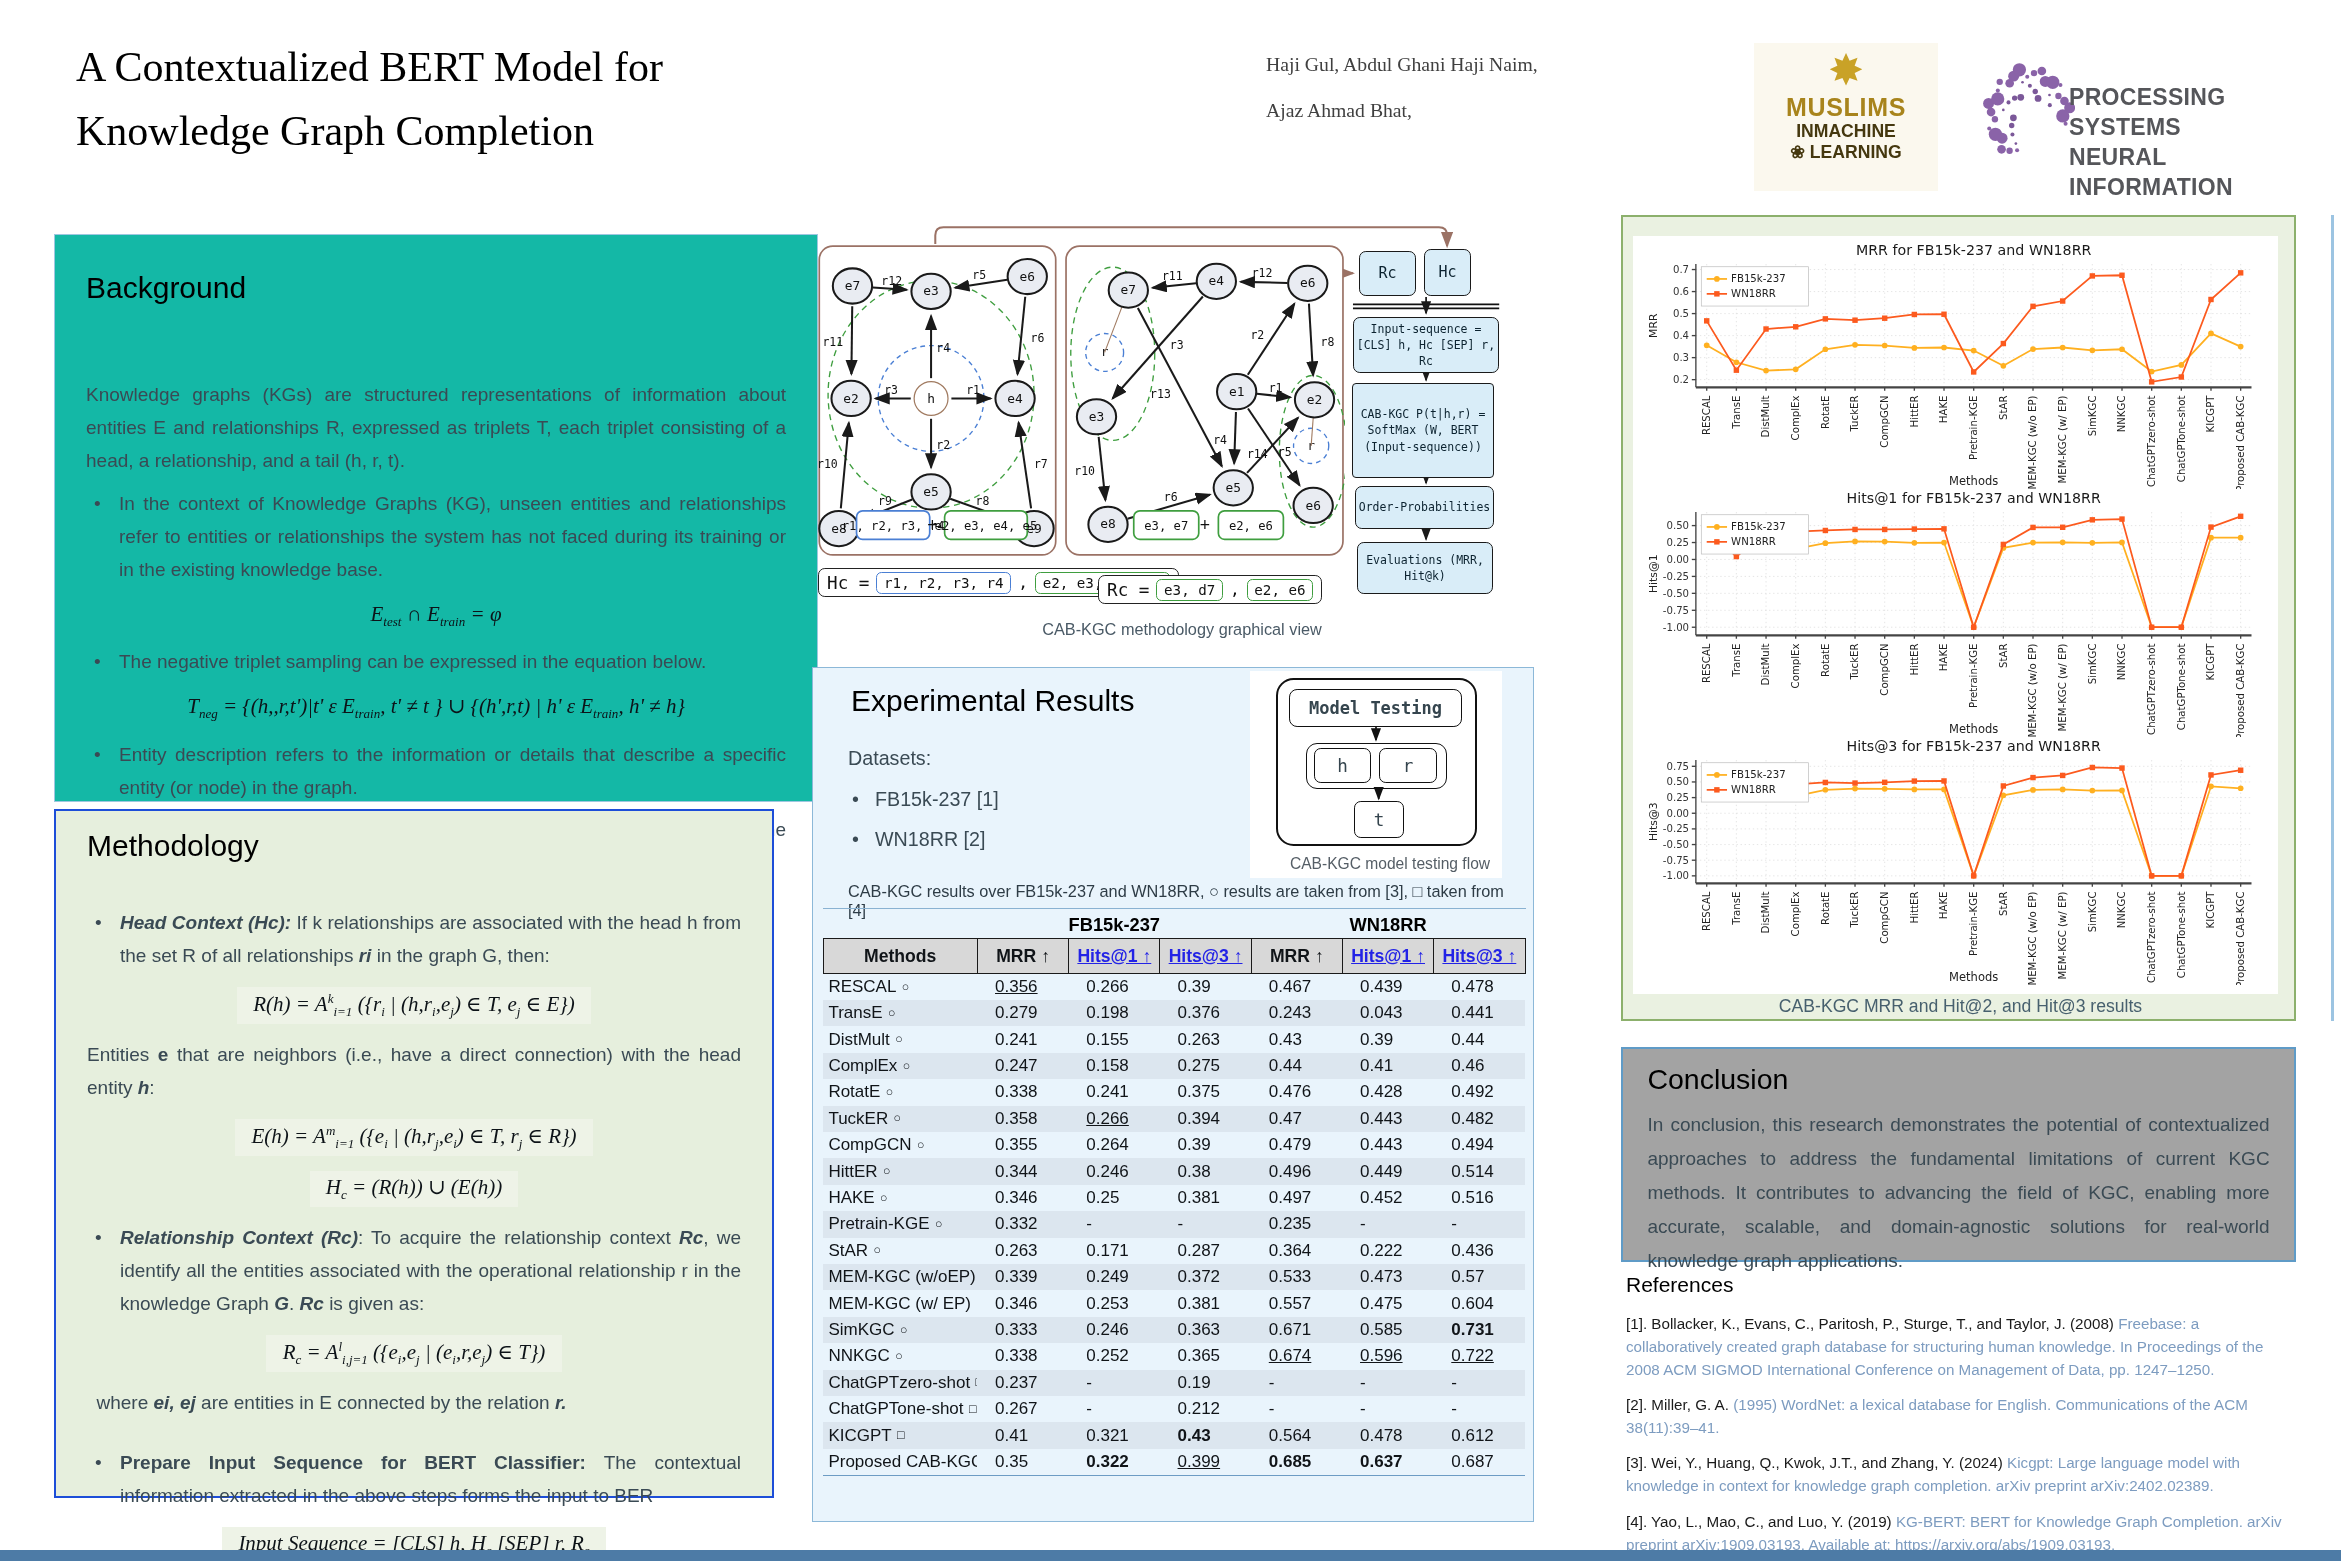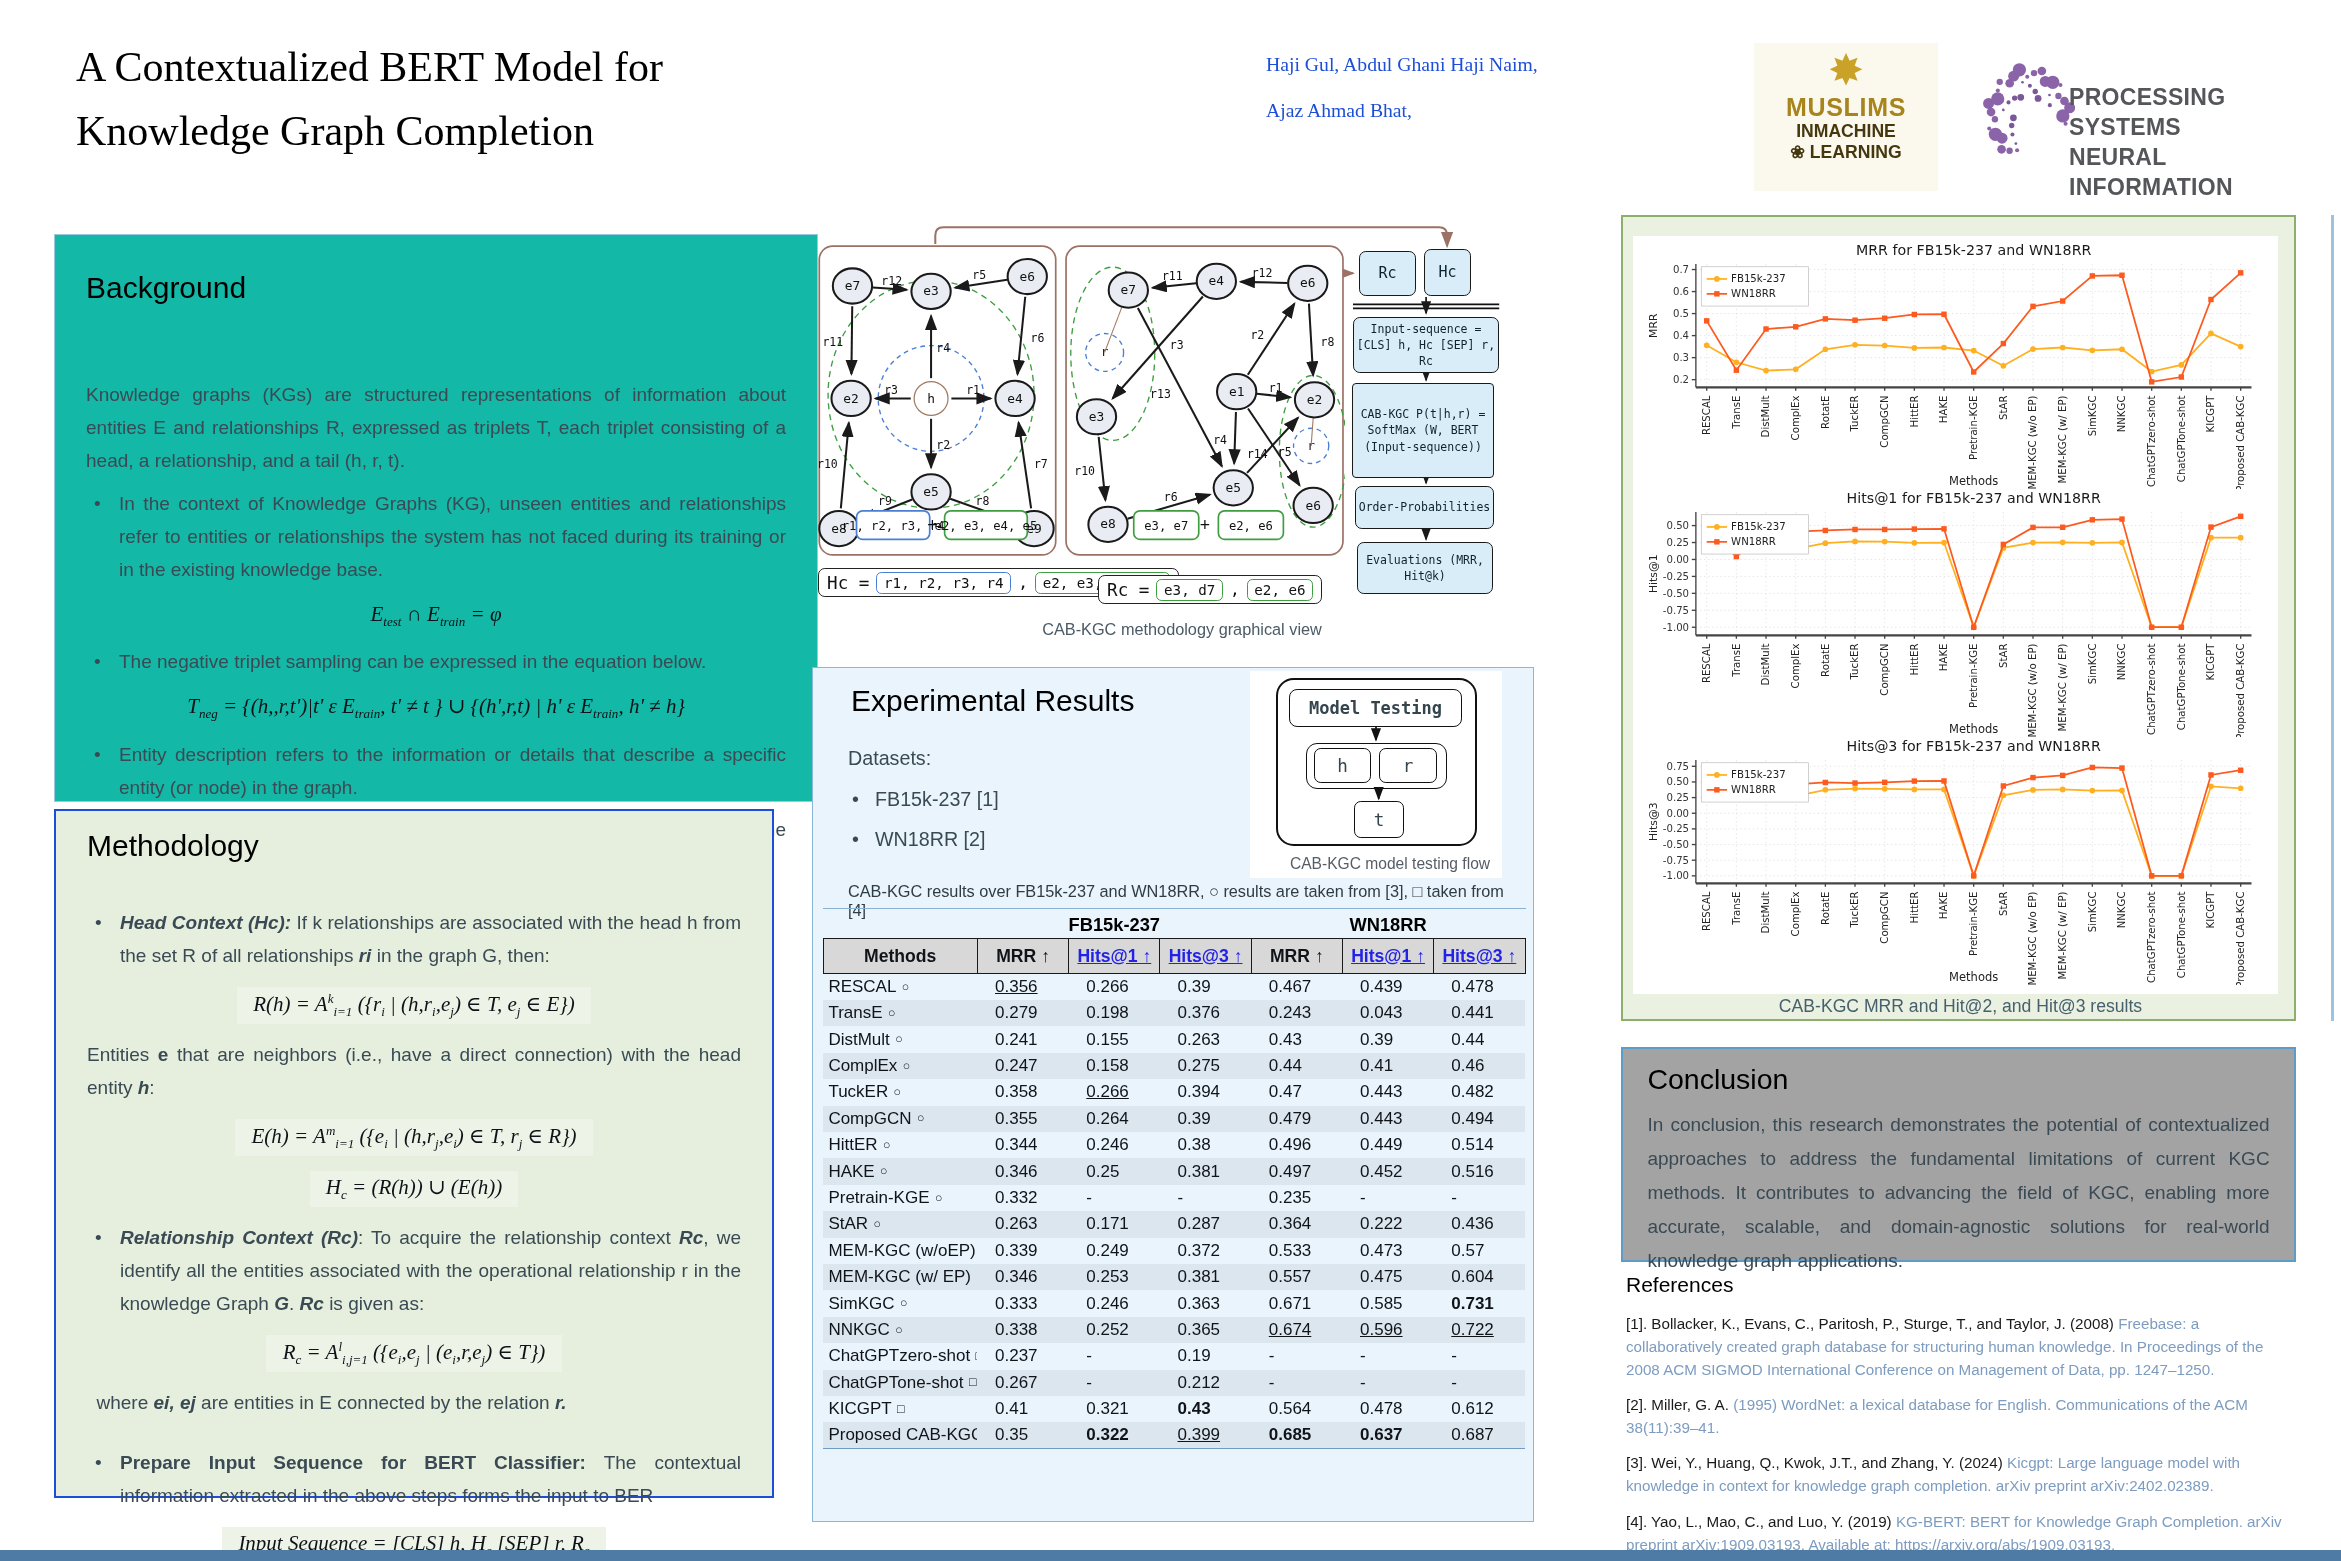--- a/index.html
+++ b/index.html
@@ -1,21 +1,21 @@
 <!DOCTYPE html>
 <html style="font-size:11px"><head>
 <meta charset="utf-8">
 <style>
   html,body{margin:0;padding:0;background:#e8e8e8;}
   #poster{position:relative;width:2342px;height:1561px;background:#ffffff;font-family:"Liberation Sans",sans-serif;color:#35454e;overflow:hidden;}
   [data-name]{box-sizing:border-box;}
 
   
   .title{position:absolute;left:76px;top:35px;width:1016px;font-family:"Liberation Serif","DejaVu Serif",serif;font-size:42px;line-height:64px;color:#000;}
-  .authors{position:absolute;left:1266px;top:53px;width:447px;font-family:"Liberation Serif","DejaVu Serif",serif;font-size:19.7px;color:#1d4ed8;}
+  .authors{position:absolute;left:1266px;top:53px;width:447px;font-family:"Liberation Serif","DejaVu Serif",serif;font-size:19.7px;color:#404040;}
   .authors div{margin-bottom:23px;}
   .miml{position:absolute;left:1754px;top:43px;width:184px;height:148px;background:#fbf8ee;text-align:center;padding-top:4.1px;}
   .miml .flower{font-size:43px;color:#c9a227;line-height:47px;}
   .miml .l1{font-size:25px;font-weight:800;color:#a8841c;letter-spacing:0.7px;line-height:27px;}
   .miml .l2{font-size:17.6px;font-weight:800;color:#45380f;line-height:20.3px;}
   .miml .l3{font-size:17.6px;font-weight:800;color:#45380f;line-height:22px;}
   .neurips{position:absolute;left:1973px;top:47px;width:346px;height:142px;}
   .neurips svg{position:absolute;left:0;top:0;}
   .neurips .ntext{position:absolute;left:96px;top:35px;font-size:23px;font-weight:700;color:#55565a;letter-spacing:0.3px;line-height:30px;}
 
@@ -414,20 +414,29 @@
               <td data-name="value-cell"><span>0.44</span></td>
             </tr>
             <tr data-name="table-row">
               <td class="method" data-name="method-cell">ComplEx<span class="mk" data-name="source-marker-icon">○</span></td>
               <td data-name="value-cell"><span>0.247</span></td>
               <td data-name="value-cell"><span>0.158</span></td>
               <td data-name="value-cell"><span>0.275</span></td>
               <td data-name="value-cell"><span>0.44</span></td>
               <td data-name="value-cell"><span>0.41</span></td>
               <td data-name="value-cell"><span>0.46</span></td>
+            </tr>
+            <tr data-name="table-row">
+              <td class="method" data-name="method-cell">RotatE<span class="mk" data-name="source-marker-icon">○</span></td>
+              <td data-name="value-cell"><span>0.338</span></td>
+              <td data-name="value-cell"><span>0.241</span></td>
+              <td data-name="value-cell"><span>0.375</span></td>
+              <td data-name="value-cell"><span>0.476</span></td>
+              <td data-name="value-cell"><span>0.428</span></td>
+              <td data-name="value-cell"><span>0.492</span></td>
             </tr>
             <tr data-name="table-row">
               <td class="method" data-name="method-cell">TuckER<span class="mk" data-name="source-marker-icon">○</span></td>
               <td data-name="value-cell"><span>0.358</span></td>
               <td data-name="value-cell"><span class="vu">0.266</span></td>
               <td data-name="value-cell"><span>0.394</span></td>
               <td data-name="value-cell"><span>0.47</span></td>
               <td data-name="value-cell"><span>0.443</span></td>
               <td data-name="value-cell"><span>0.482</span></td>
             </tr>

